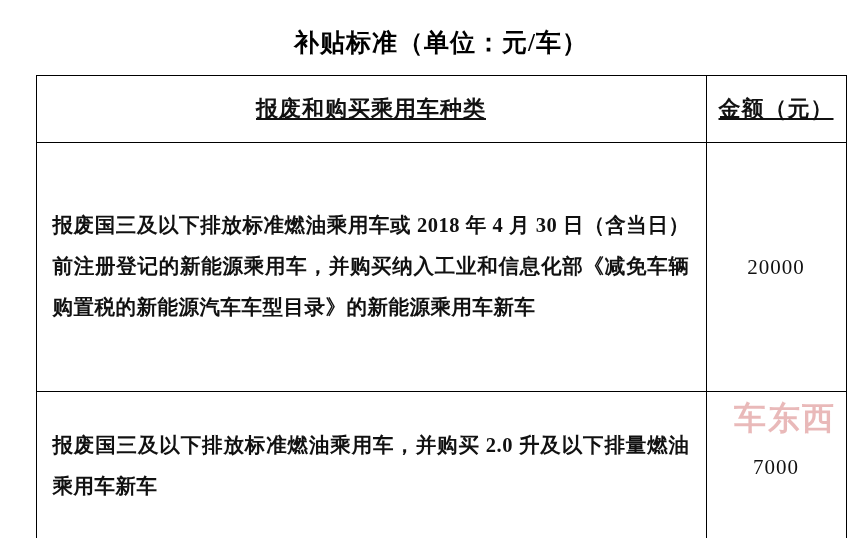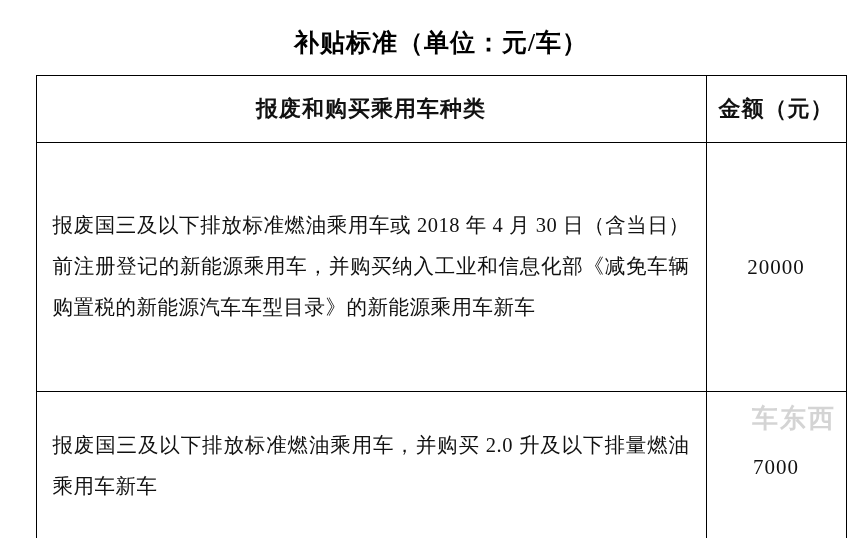--- a/index.html
+++ b/index.html
@@ -44,51 +44,53 @@
   .col-desc { width: 670px; }
   .col-amt  { width: 140px; }
 
   th.header-cell {
     text-align: center;
     font-size: 22px;
     font-weight: bold;
     height: 58px;
     letter-spacing: 1px;
     padding: 4px 6px;
+    text-decoration: underline;
   }
   td.desc-cell {
     font-size: 20.5px;
     line-height: 41px;
     padding: 14px 16px 16px 16px;
     text-align: justify;
     text-justify: inter-ideograph;
     letter-spacing: 0.5px;
+    font-weight: bold;
   }
   td.amount-cell {
     text-align: center;
     font-size: 21px;
     letter-spacing: 1px;
   }
   .row-1 td.desc-cell { height: 218px; }
   .row-2 td.desc-cell { height: 120px; }
 
   .watermark {
     position: absolute;
     right: 14px;
     bottom: 6px;
     width: 110px;
     height: 48px;
     opacity: 0.30;
     pointer-events: none;
   }
   .watermark .wm-text {
     font-family: "Liberation Sans", sans-serif;
-    font-size: 26px;
+    font-size: 32px;
     font-weight: bold;
-    color: #737373;
+    color: #b91c1c;
     letter-spacing: 2px;
     line-height: 48px;
     text-align: right;
     white-space: nowrap;
   }
 </style>
 </head>
 <body>
 
 <div class="page">

